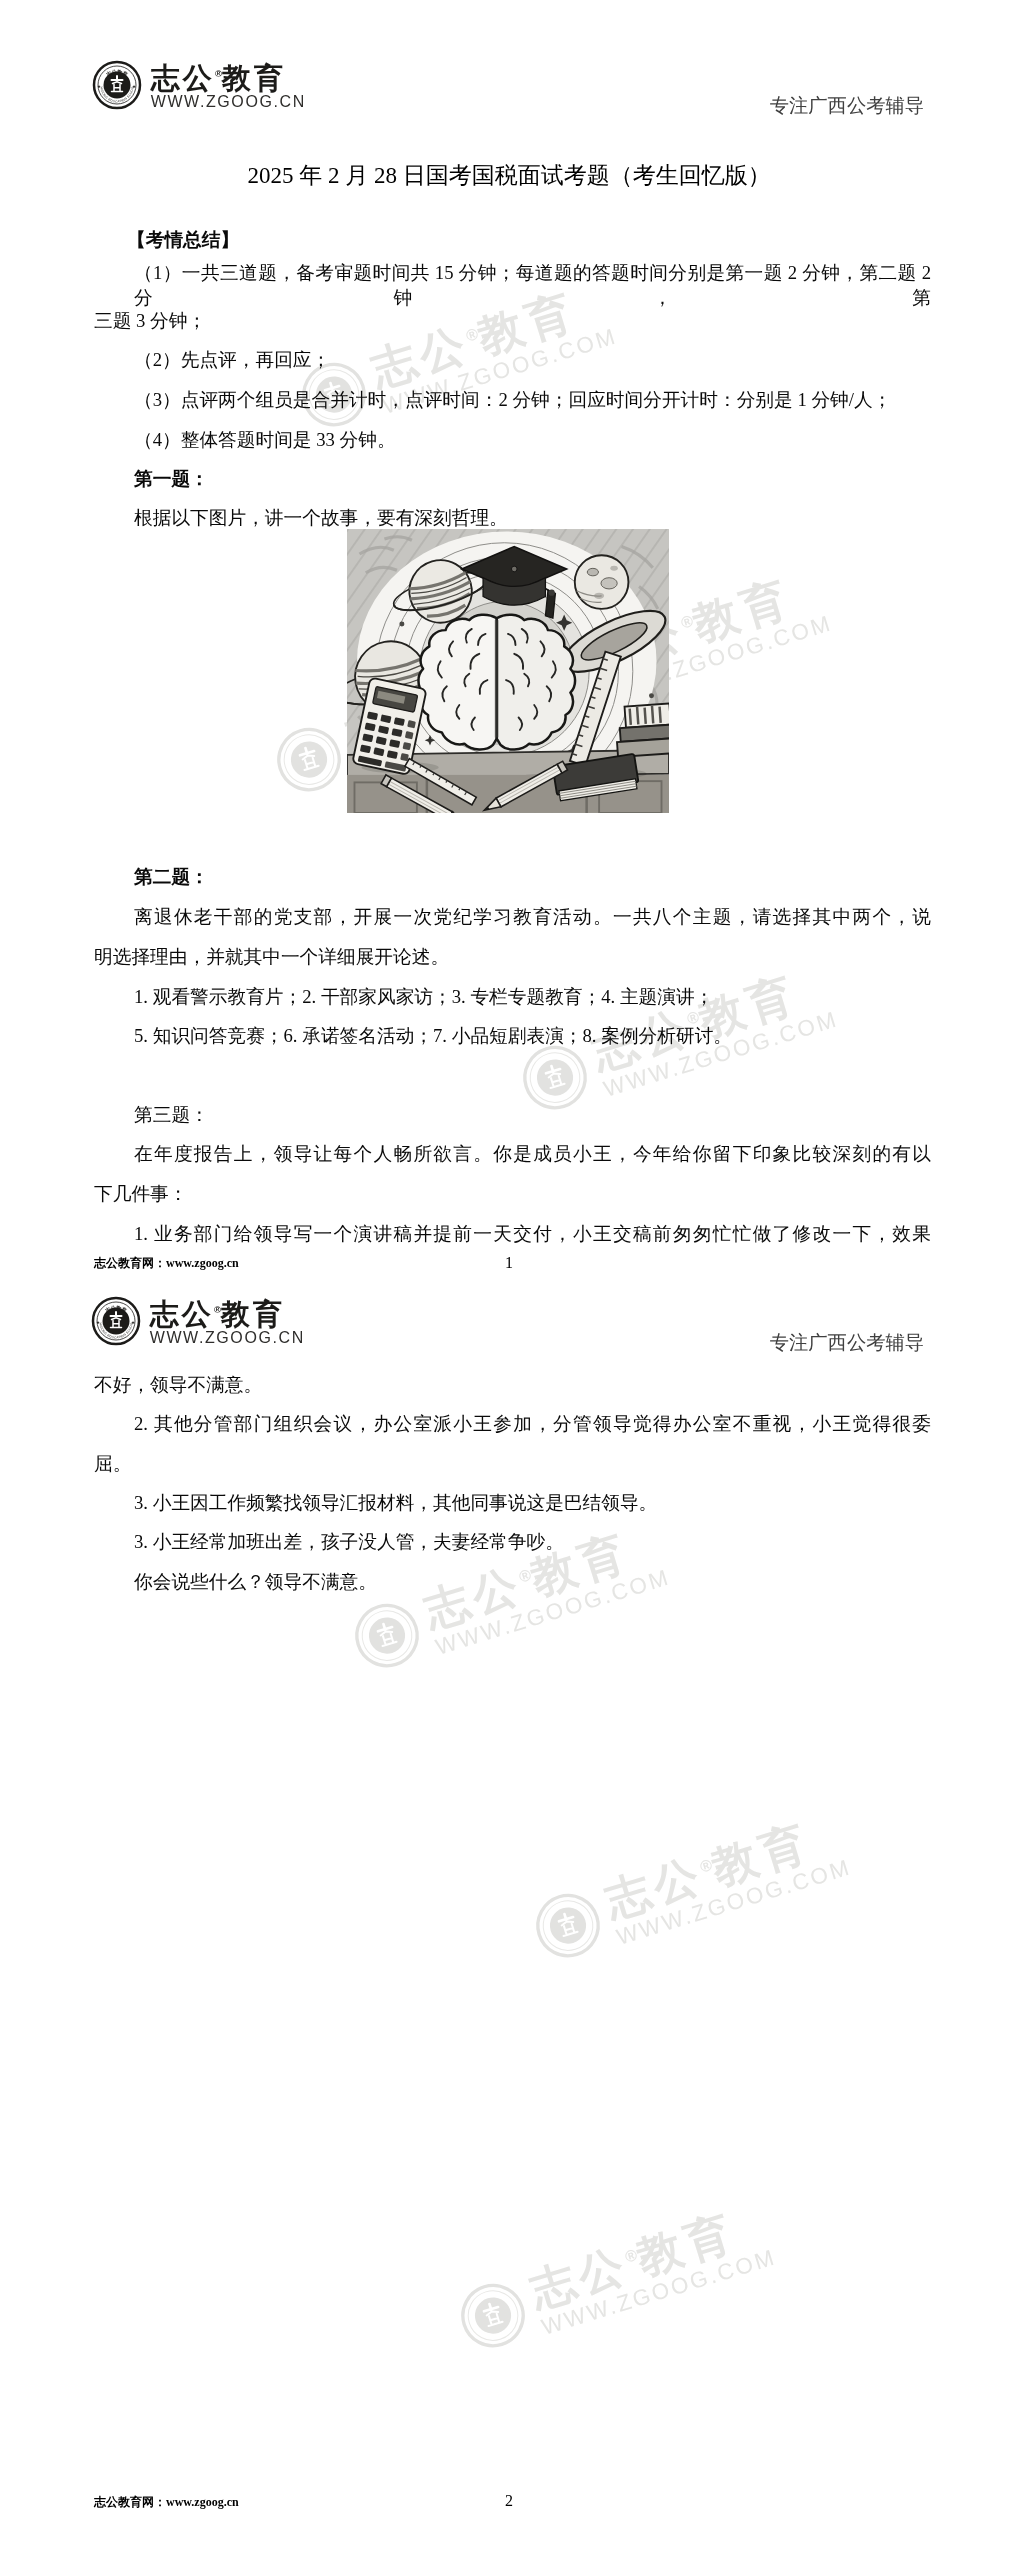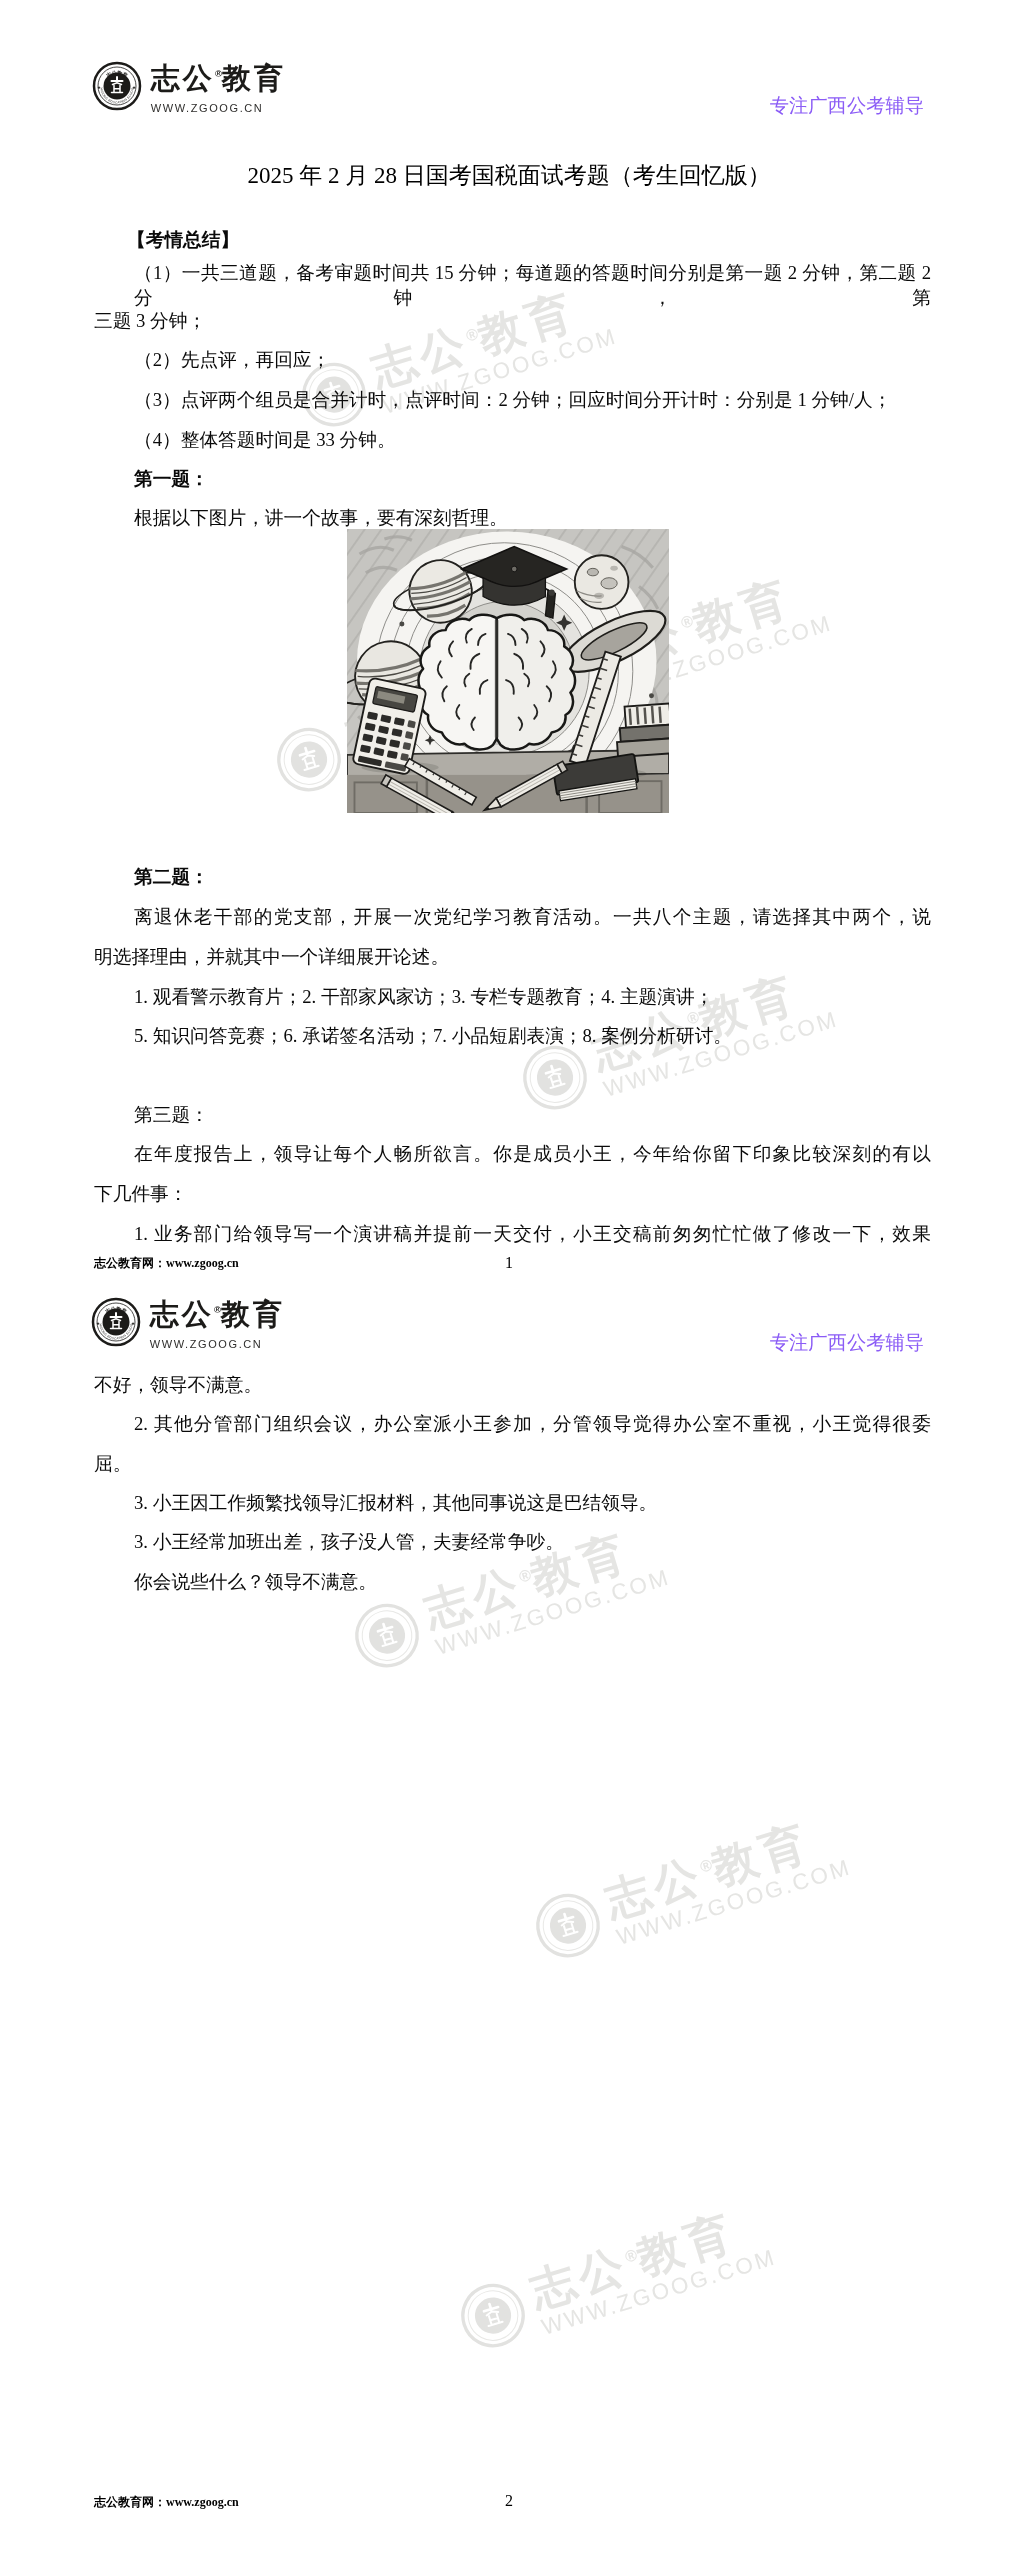--- a/index.html
+++ b/index.html
@@ -14,23 +14,23 @@
   .bold{font-weight:700;}
   .title{position:absolute;left:0;top:161px;width:1018px;text-align:center;
          font-size:23px;line-height:30px;z-index:3;color:#000;}
   
   .logo{position:absolute;display:flex;align-items:center;gap:8.7px;z-index:3;}
   .logo-seal{width:50px;height:50px;flex:0 0 auto;}
   .logo-txt{display:flex;flex-direction:column;}
   .logo-cn{font-family:"Liberation Sans","DejaVu Sans",sans-serif;font-weight:700;
            font-size:29px;line-height:30px;letter-spacing:3.1px;color:#1c1b19;white-space:nowrap;}
   .logo-reg{font-size:9.4px;vertical-align:super;letter-spacing:0;}
-  .logo-url{font-family:"Liberation Sans","DejaVu Sans",sans-serif;font-size:11px;
-            letter-spacing:1.6px;color:#2f2e2c;margin-top:9px;white-space:nowrap;}
-  .tagline{position:absolute;right:94px;font-size:19.3px;z-index:3;color:#8b5cf6;white-space:nowrap;}
+  .logo-url{font-family:"Liberation Sans","DejaVu Sans",sans-serif;font-size:16px;
+            letter-spacing:1.6px;color:#2f2e2c;margin-top:0;white-space:nowrap;}
+  .tagline{position:absolute;right:94px;font-size:19.3px;z-index:3;color:#404040;white-space:nowrap;}
   
   .footer-site{position:absolute;left:94px;font-size:12px;font-weight:700;z-index:3;white-space:nowrap;}
   .pagenum{position:absolute;left:0;width:1018px;text-align:center;font-size:16px;z-index:3;}
   
   .wm{position:absolute;display:flex;align-items:center;gap:10px;
       transform:rotate(-17deg);z-index:1;pointer-events:none;}
   .wm-seal{width:67px;height:67px;flex:0 0 auto;}
   .wm-cn{font-family:"Liberation Sans","DejaVu Sans",sans-serif;font-weight:700;
          font-size:45px;line-height:46px;letter-spacing:5px;color:#e5e5e3;white-space:nowrap;}
   .wm-reg{font-size:16px;vertical-align:super;letter-spacing:0;}

